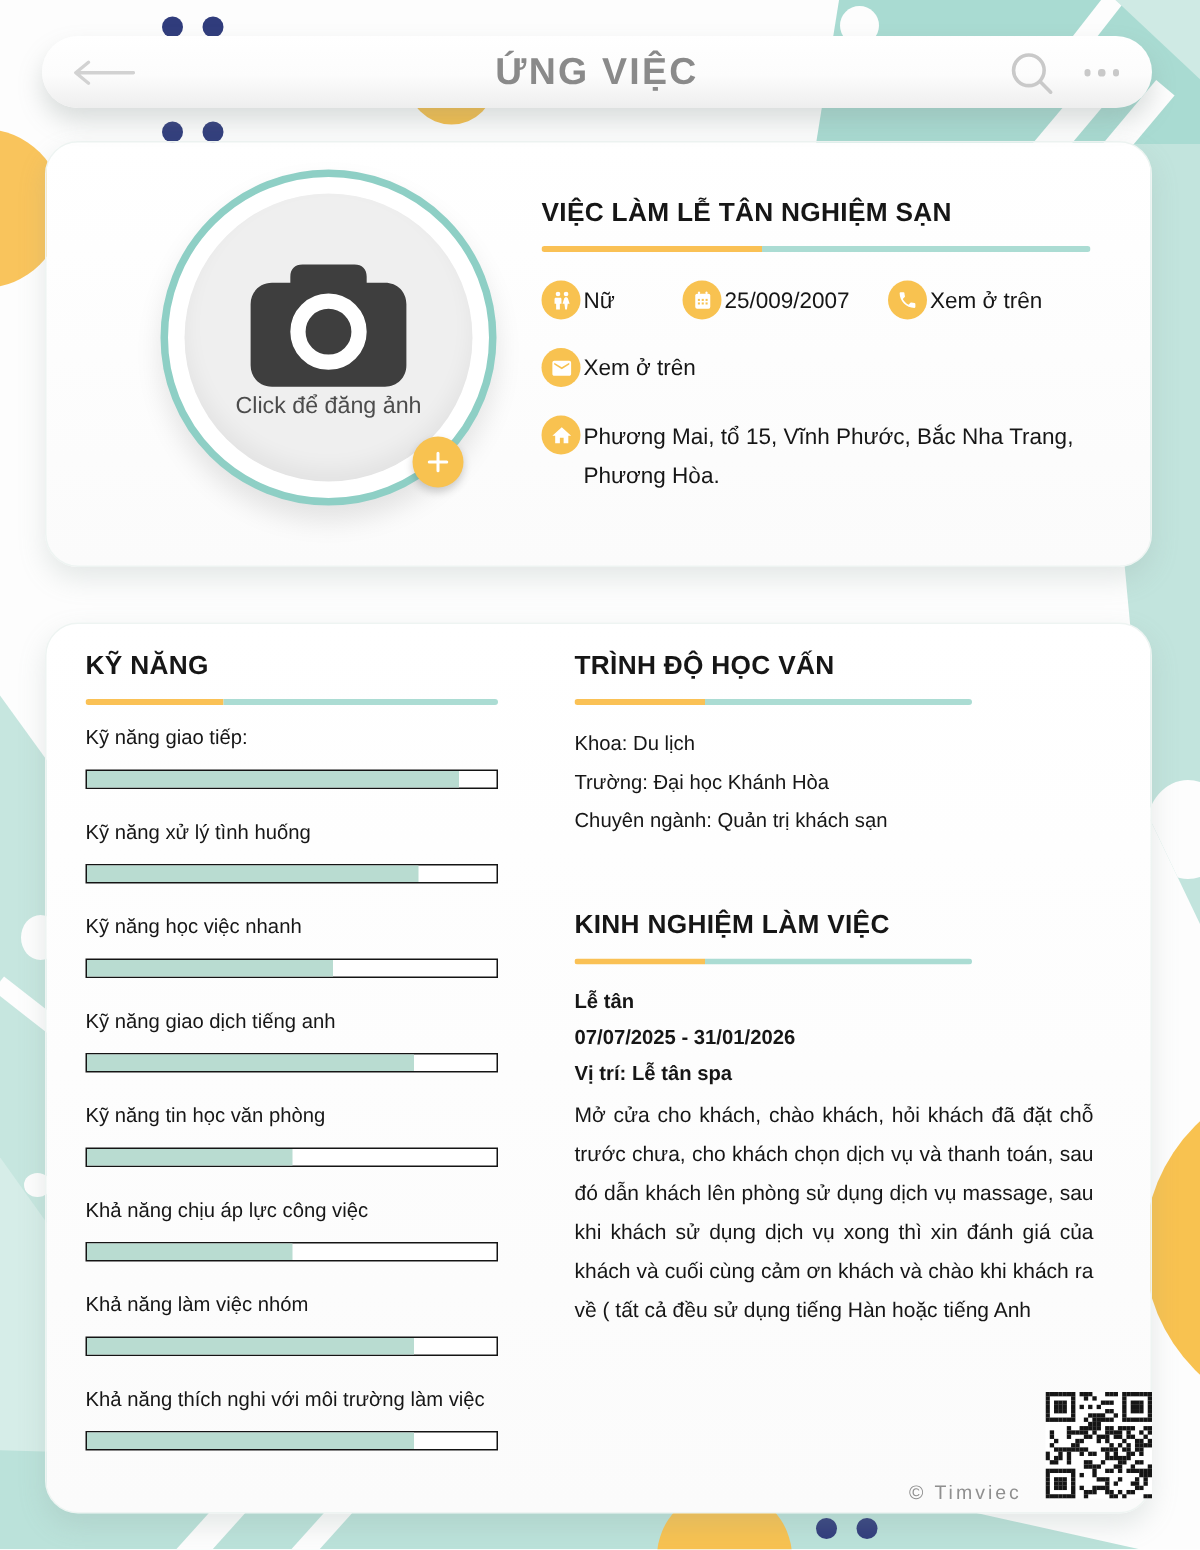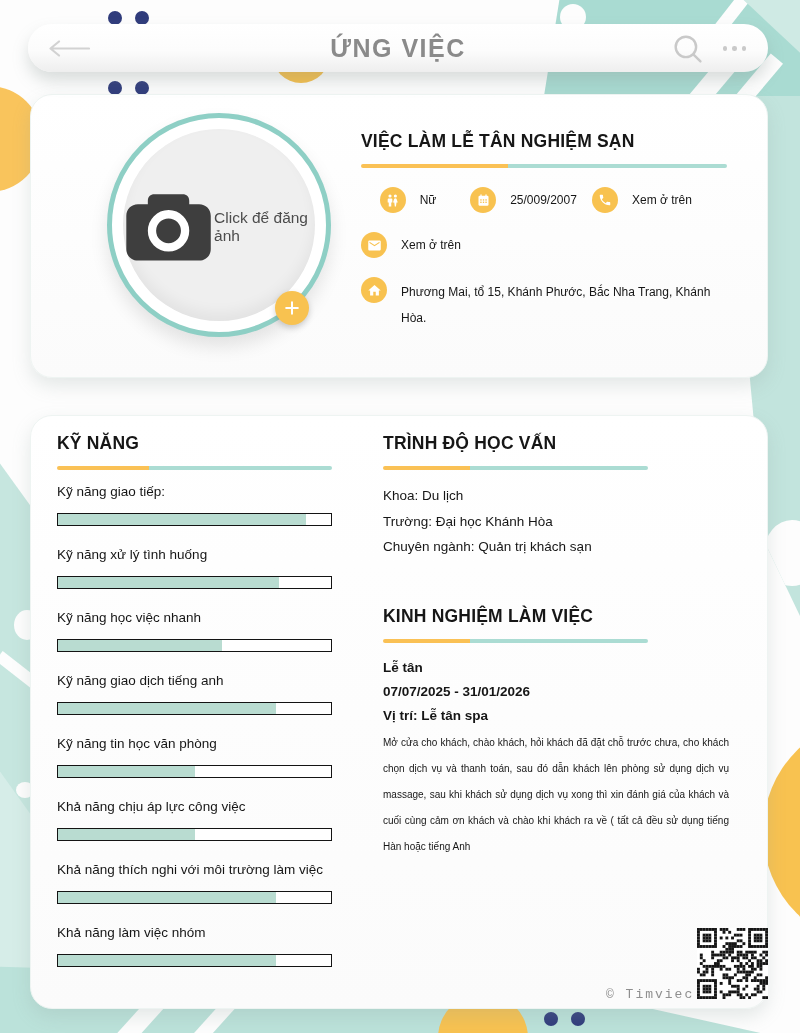--- a/index.html
+++ b/index.html
@@ -58,36 +58,36 @@
   
   .card{position:absolute;background:linear-gradient(180deg,#ffffff,#fbfbfb);border-radius:22px;
         box-shadow:0 8px 18px rgba(140,160,155,.22);border:1px solid #eef4f2;z-index:2;}
   .card-profile{left:30px;top:94px;width:736px;height:282px;}
   .card-main{left:30px;top:415px;width:736px;height:592px;}
 
   
   .photo-wrap{position:absolute;left:76px;top:18px;width:224px;height:224px;}
   .photo-ring{width:214px;height:214px;border:5px solid #8ecfc5;border-radius:50%;background:#fff;
               display:flex;align-items:center;justify-content:center;box-shadow:0 10px 18px rgba(0,0,0,.10);cursor:pointer;}
-  .photo-inner{width:192px;height:192px;border-radius:50%;background:#efefef;display:flex;
+  .photo-inner{width:192px;height:192px;border-radius:50%;background:#efefef;display:flex;flex-direction:column;
                align-items:center;justify-content:center;box-shadow:inset 0 -8px 14px rgba(0,0,0,.05);}
   .photo-caption{font-size:15.5px;color:#4c4c4c;margin-top:4px;}
   .add-photo{position:absolute;left:168px;top:178px;width:34px;height:34px;border-radius:50%;background:#f8c250;
              display:flex;align-items:center;justify-content:center;border:none;cursor:pointer;
              box-shadow:0 3px 6px rgba(0,0,0,.18);}
 
   
   .info{position:absolute;left:330px;top:36px;width:372px;}
   .info-title{font-size:17.5px;font-weight:bold;letter-spacing:.2px;margin:0;}
   .rule{display:flex;height:4px;margin-top:12px;border-radius:2px;overflow:hidden;}
   .rule .y{background:#fac155;} .rule .t{background:#abdcd3;flex:1;}
   .rule-title{width:366px;} .rule-title .y{width:147px;}
   .irow{display:flex;align-items:center;margin-top:19px;}
   .irow.start{align-items:flex-start;}
-  .item{display:flex;align-items:center;gap:14px;font-size:12px;justify-content:center;}
+  .item{display:flex;align-items:center;gap:2px;font-size:15px;}
   .item.start{align-items:flex-start;}
   .w1{width:94px;} .w2{width:137px;}
   .icirc{width:26px;height:26px;border-radius:50%;background:#f8c250;display:flex;
          align-items:center;justify-content:center;flex:none;}
   .addr{line-height:26px;margin-top:2px;}
 
   
   .cols{display:flex;padding:17px 38px 0 26px;}
   .col-left{width:275px;flex:none;}
   .col-right{flex:1;margin-left:51px;}
@@ -97,25 +97,25 @@
   .skills-list{margin-top:14px;}
   .skill{margin-bottom:21px;}
   .skill-label{font-size:13.5px;margin-bottom:14px;}
   .skill-bar{height:11px;border:1px solid #141414;background:#fff;}
   .skill-fill{height:100%;background:#b9dcd1;}
   .edu-lines{margin-top:13px;}
   .edu-lines p{margin:0;font-size:13.5px;line-height:25.5px;}
   .exp{margin-top:46px;}
   .exp-bold{margin-top:13px;}
   .exp-bold p{margin:0;font-size:13.5px;font-weight:bold;line-height:24px;}
-  .exp-desc{margin:2px 0 0 0;font-size:10px;line-height:26px;text-align:justify;}
+  .exp-desc{margin:2px 0 0 0;font-size:14px;line-height:26px;text-align:justify;}
 
   
   .qr{position:absolute;left:697px;top:928px;width:71px;height:71px;background:#fff;z-index:4;padding:0;}
-  .credit{position:absolute;left:606px;top:987px;font-family:Liberation Mono, monospace;
+  .credit{position:absolute;left:606px;top:987px;font-family:Liberation Sans, sans-serif;
           font-size:13px;color:#8f8f8f;letter-spacing:2px;z-index:3;}
 </style>
 </head>
 <body>
 
 <div class="page">
 
   <div class="dec tr-light"></div>
   <div class="dec tr-band">
     <div class="stripe s1"></div>
@@ -245,21 +245,21 @@
         </div>
       </div>
 
       <div class="irow start">
         <div class="item start">
           <span class="icirc">
             <svg width="15" height="15" viewBox="0 0 24 24" fill="#fff">
                 <path d="M10 20v-6h4v6h5v-8h3L12 3 2 12h3v8z"></path>
               </svg>
           </span>
-          <span class="addr">Phương Mai, tổ 15, Khánh Phước, Bắc Nha Trang, Khánh Hòa.</span>
+          <span class="addr">Phương Mai, tổ 15, Vĩnh Phước, Bắc Nha Trang, Phương Hòa.</span>
         </div>
       </div>
     </div>
   </div>
 
   <div class="card card-main">
     <div class="cols">
       <div class="col-left">
         <h2 class="sec-h">KỸ NĂNG</h2>
         <div class="rule rule-skills">
@@ -297,27 +297,27 @@
                 <div class="skill-fill" style="width: 50%;"></div>
               </div>
             </div>
             <div class="skill">
               <div class="skill-label">Khả năng chịu áp lực công việc</div>
               <div class="skill-bar">
                 <div class="skill-fill" style="width: 50%;"></div>
               </div>
             </div>
             <div class="skill">
+              <div class="skill-label">Khả năng làm việc nhóm</div>
+              <div class="skill-bar">
+                <div class="skill-fill" style="width: 80%;"></div>
+              </div>
+            </div>
+            <div class="skill">
               <div class="skill-label">Khả năng thích nghi với môi trường làm việc</div>
-              <div class="skill-bar">
-                <div class="skill-fill" style="width: 80%;"></div>
-              </div>
-            </div>
-            <div class="skill">
-              <div class="skill-label">Khả năng làm việc nhóm</div>
               <div class="skill-bar">
                 <div class="skill-fill" style="width: 80%;"></div>
               </div>
             </div>
           </div>
       </div>
 
       <div class="col-right">
         <section>
           <h2 class="sec-h">TRÌNH ĐỘ HỌC VẤN</h2>

